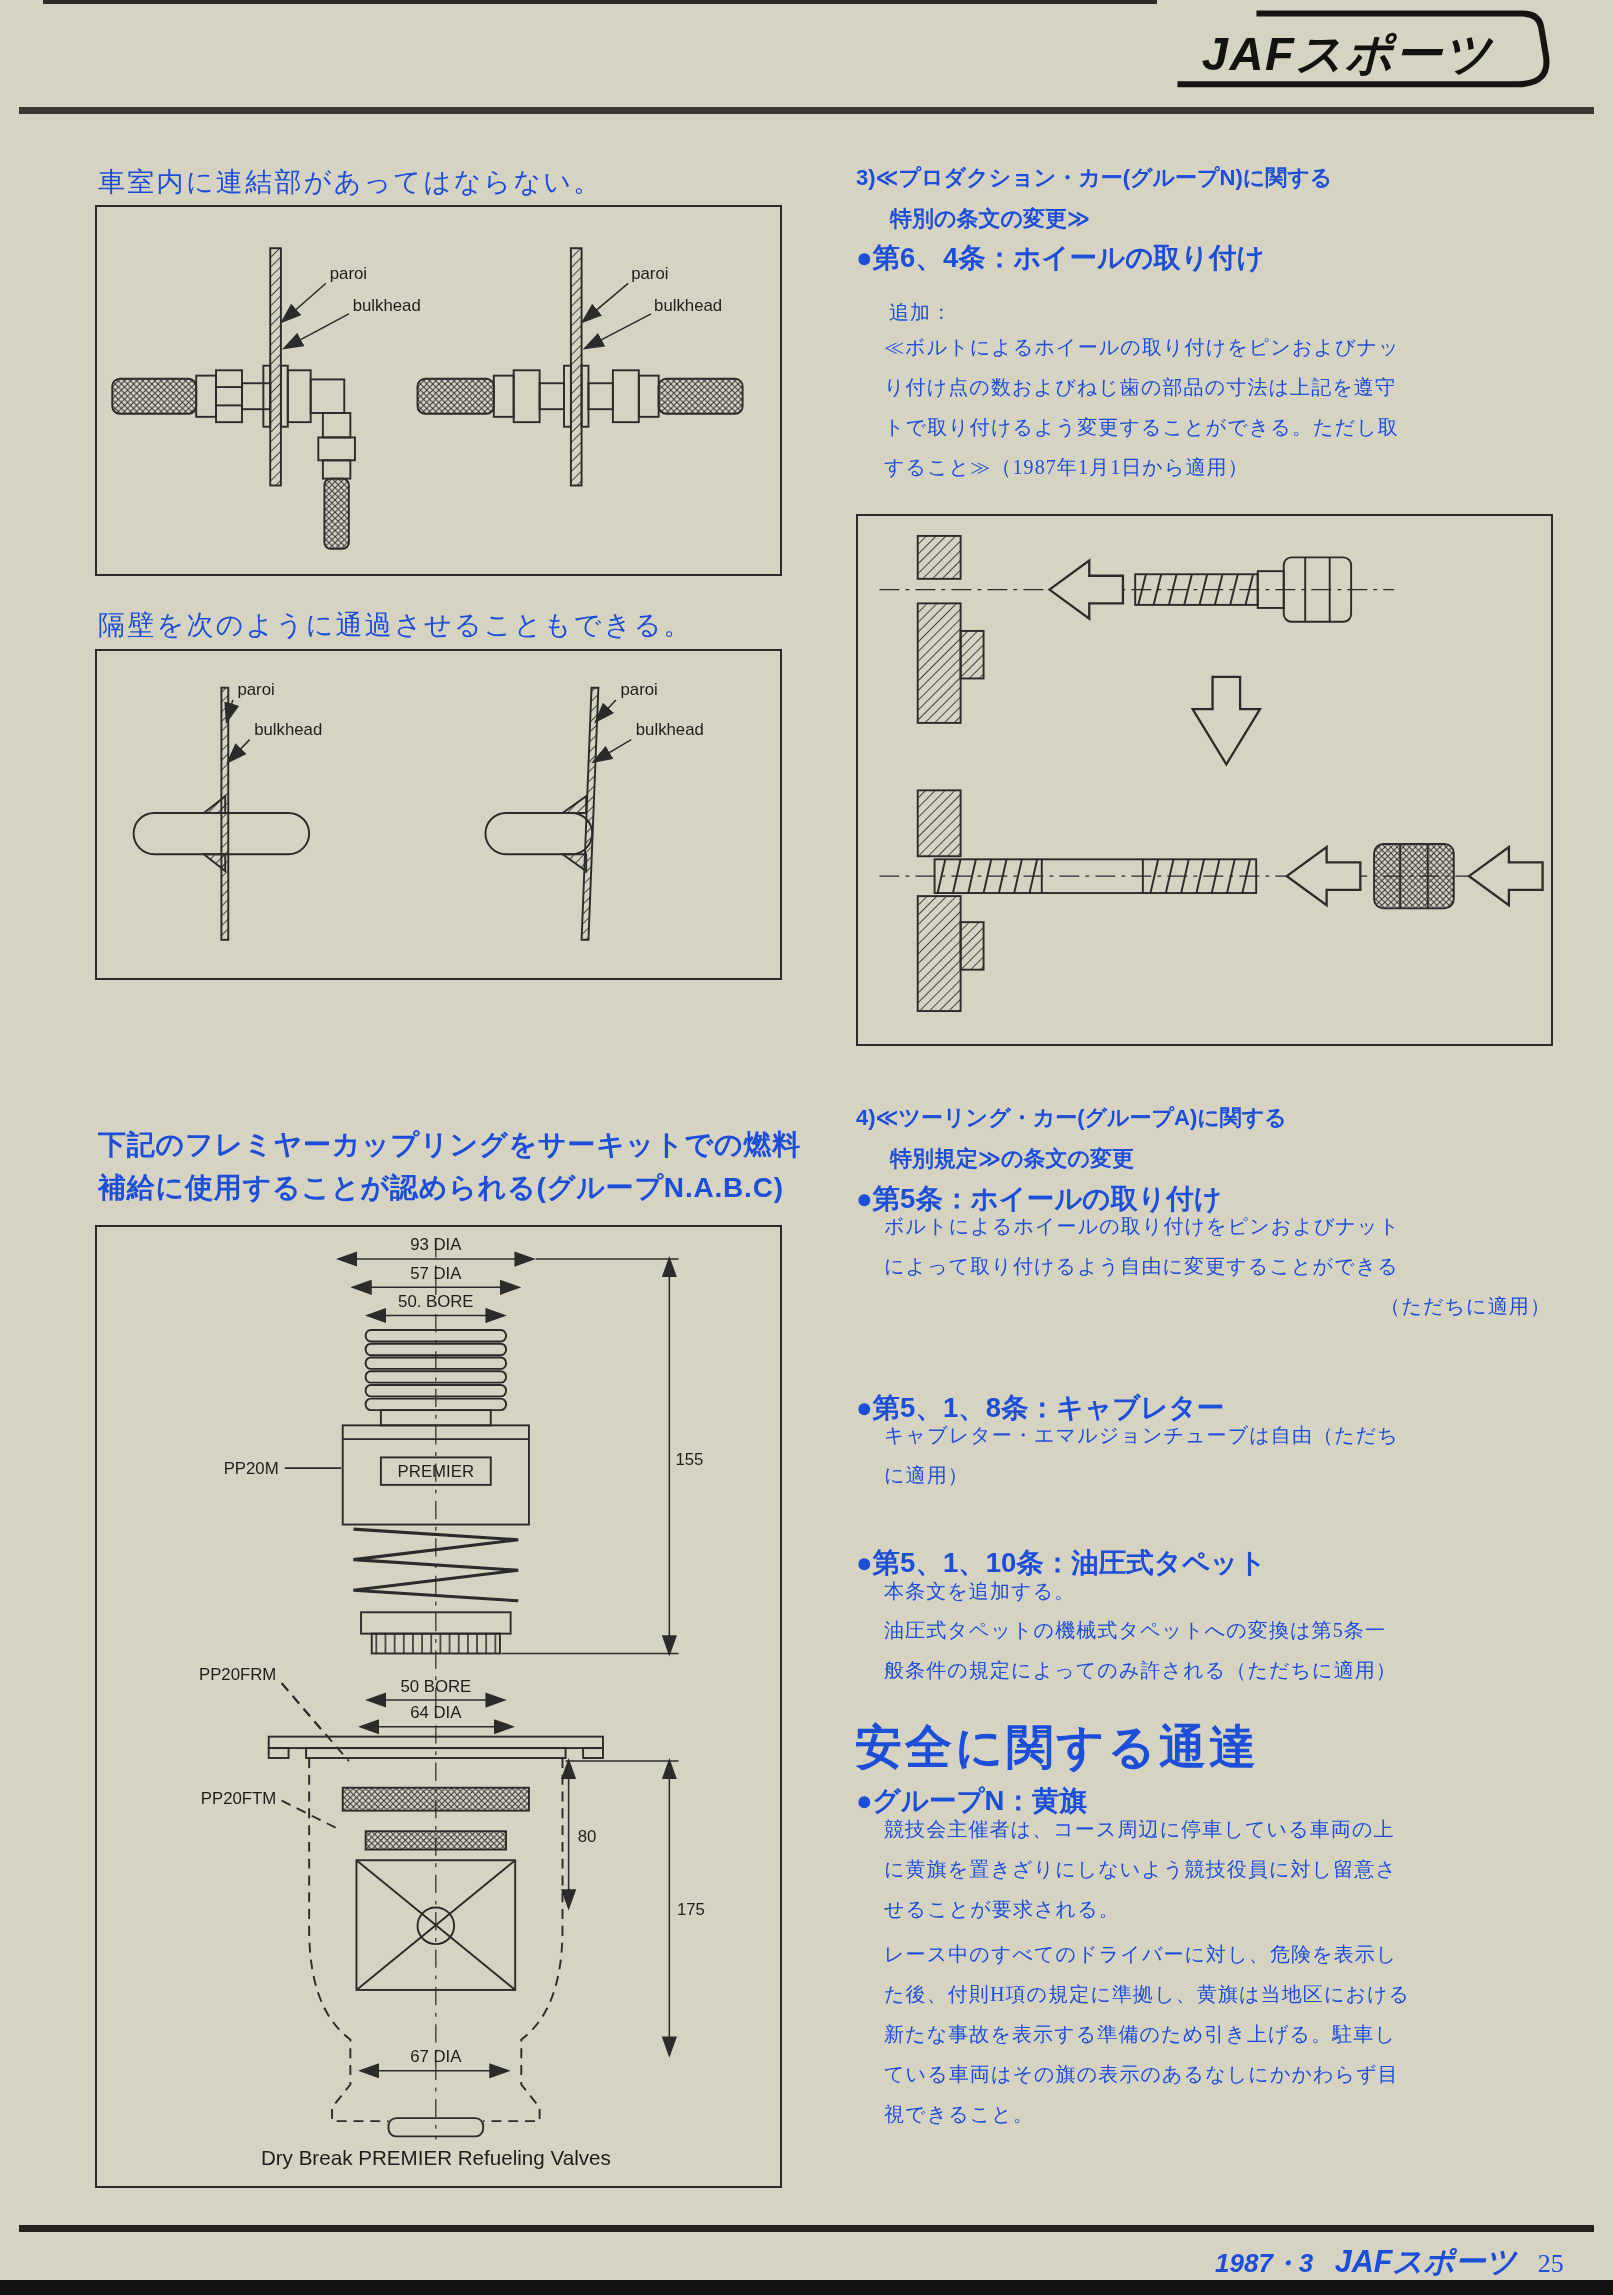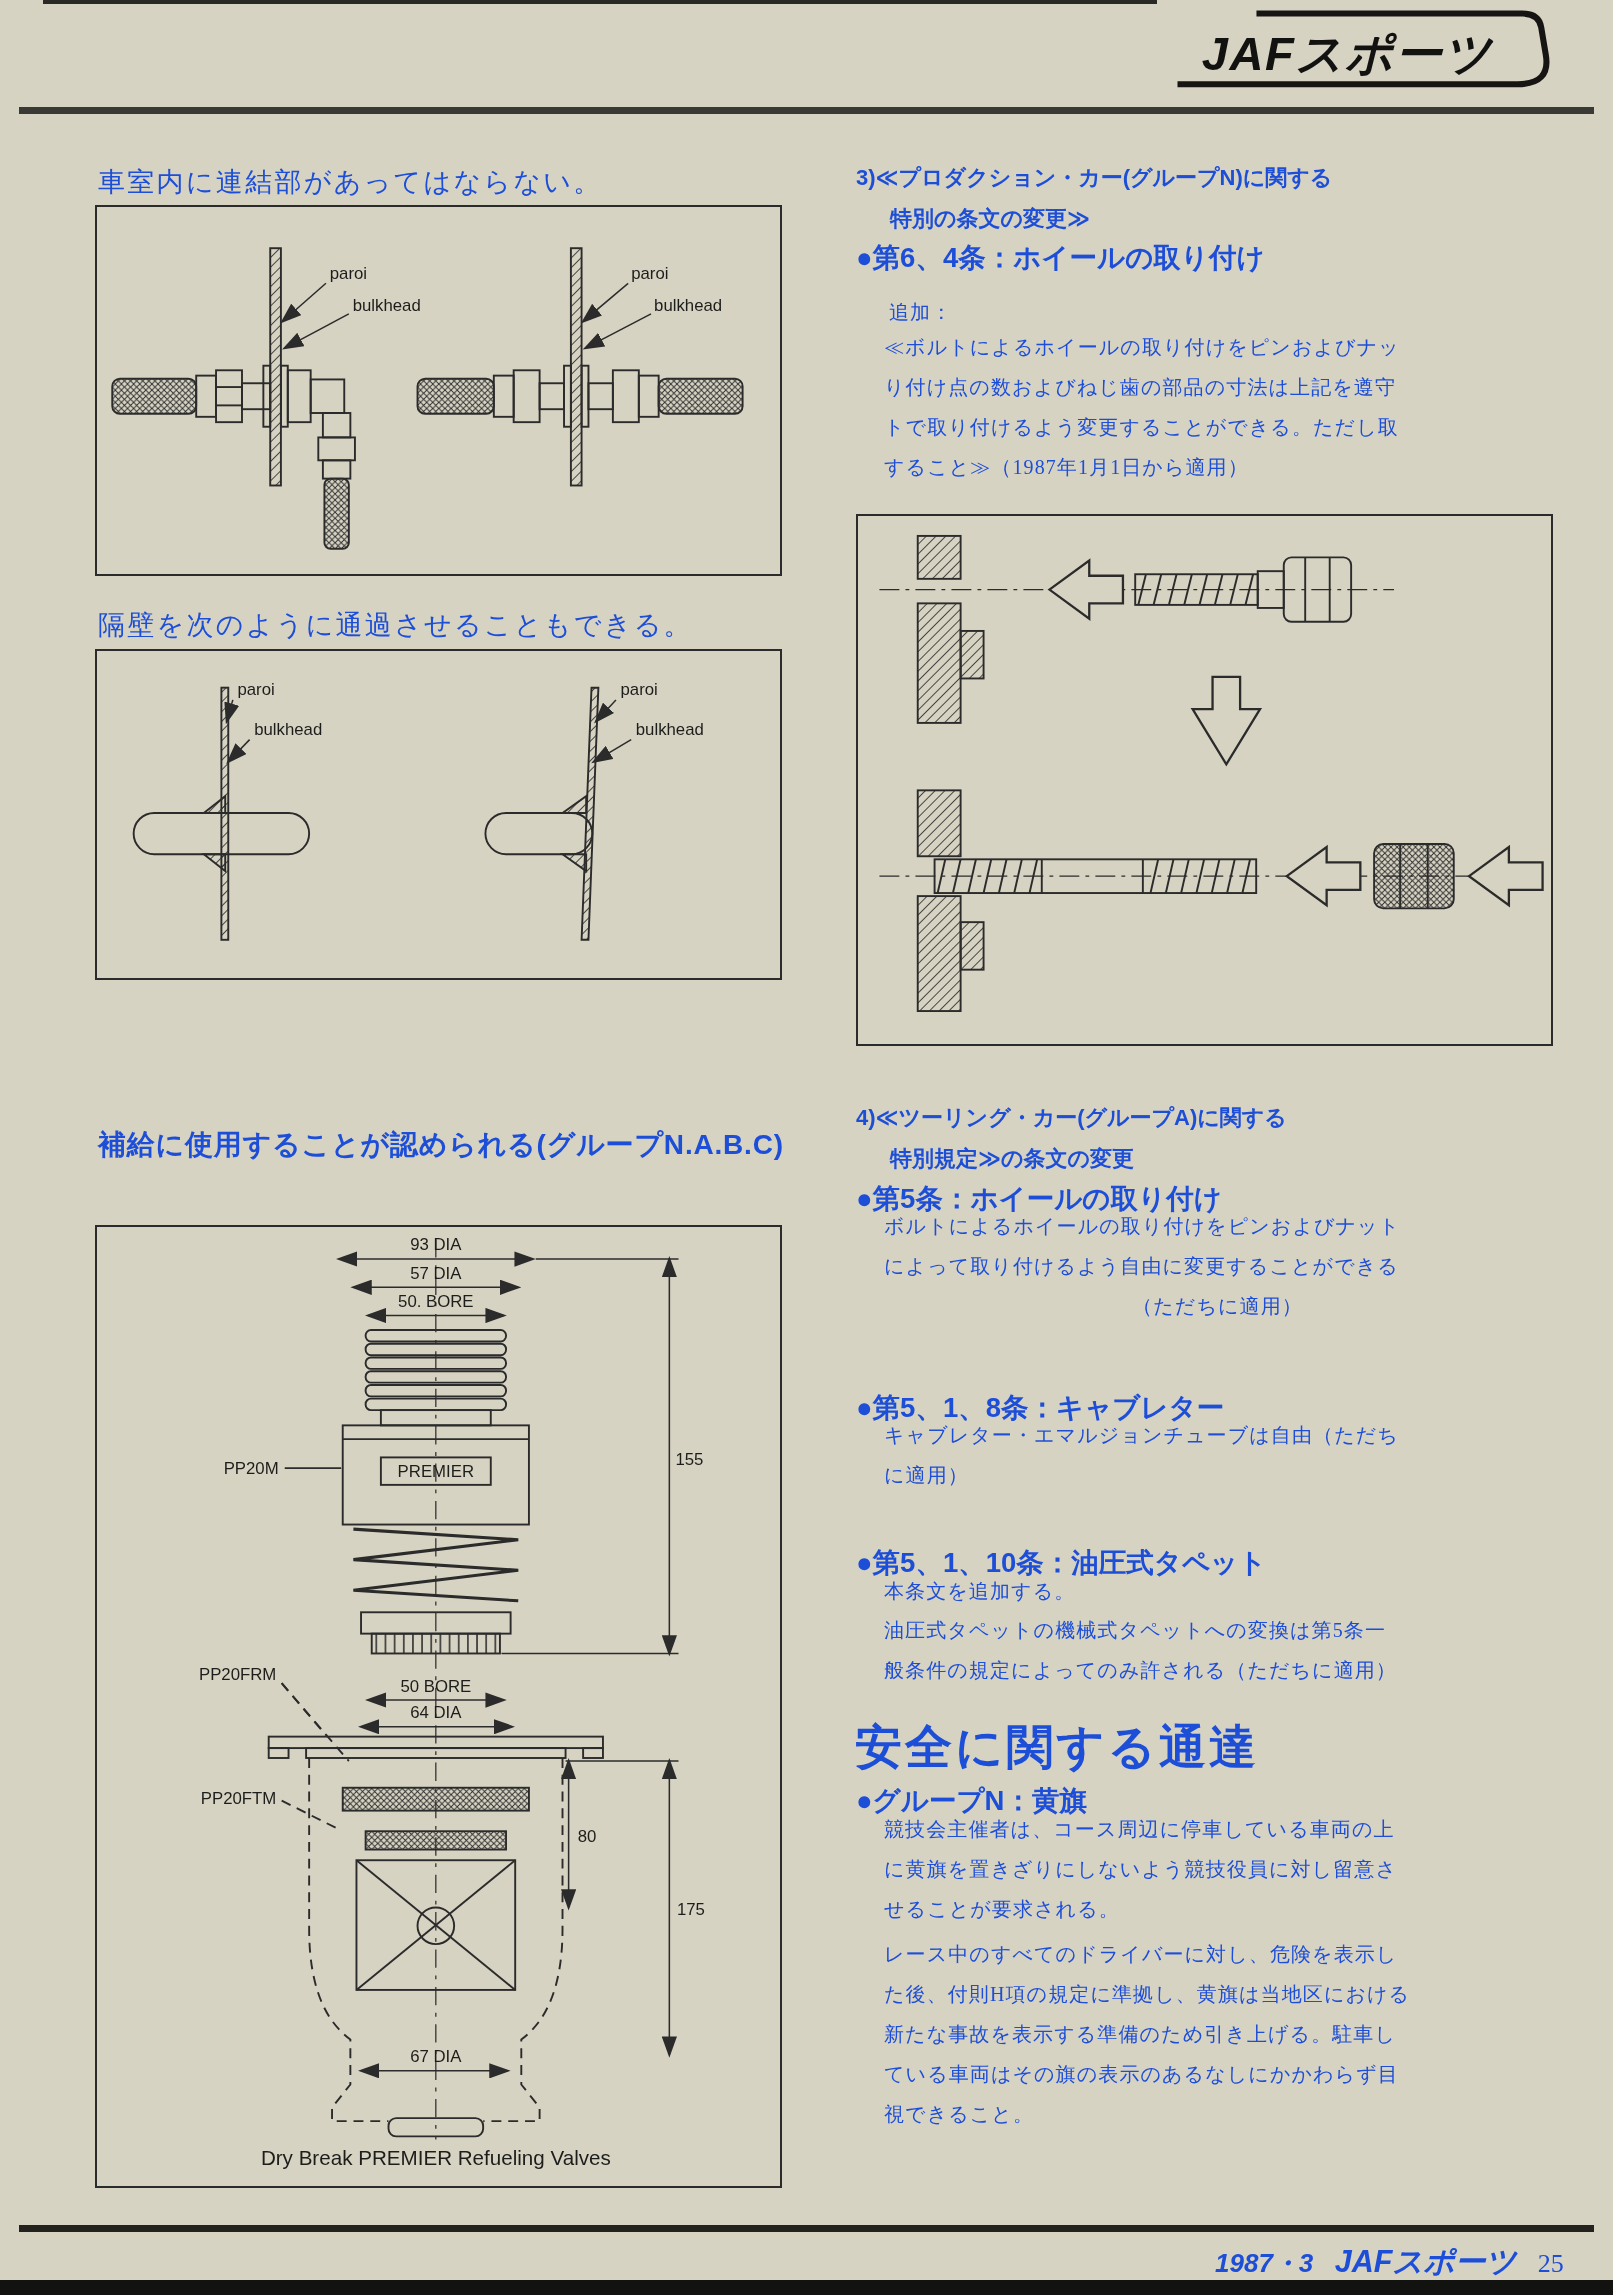--- a/index.html
+++ b/index.html
@@ -11,21 +11,21 @@
   .cap-bold{font-family:"Liberation Sans","DejaVu Sans",sans-serif;font-weight:bold;
             font-size:28px;letter-spacing:0.8px;line-height:43px}
   .h1{font-family:"Liberation Sans","DejaVu Sans",sans-serif;font-weight:bold;
       font-size:22px;line-height:41px}
   .sub{font-family:"Liberation Sans","DejaVu Sans",sans-serif;font-weight:bold;font-size:27.5px}
   .body-block{font-size:20px;line-height:40px;letter-spacing:1.1px}
   .big-head{font-family:"Liberation Sans","DejaVu Sans",sans-serif;font-weight:bold;
             font-size:47px;letter-spacing:3.1px}
   .diagram-box{border:2.3px solid #2b2b2b}
   .rule{background:#3a3936}
-  .note-right{text-align:center}
+  .note-right{text-align:right}
   svg{display:block}
   svg text{font-family:"Liberation Sans","DejaVu Sans",sans-serif;font-size:22px;fill:#1d1d1b}
   .footer-row{display:flex;align-items:baseline;gap:21.4px}
   .footer-date{font-family:"Liberation Sans",sans-serif;font-weight:bold;font-style:italic;font-size:26px}
   .footer-brand{font-family:"Liberation Sans",sans-serif;font-weight:bold;font-style:italic;font-size:30.5px}
   .footer-page{font-size:26px}
 </style>
 </head>
 <body>
 
@@ -127,20 +127,21 @@
         <line x1="700" y1="116" x2="651" y2="145" marker-end="url(#m2)"></line>
       </g>
       <text x="184" y="58">paroi</text>
       <text x="206" y="110">bulkhead</text>
       <text x="686" y="58">paroi</text>
       <text x="706" y="110">bulkhead</text>
     </svg>
   </div>
 
   <div class="abs cap-bold" style="left:98px;top:1123px">
+    <div>下記のフレミヤーカップリングをサーキットでの燃料</div>
     <div>補給に使用することが認められる(グループN.A.B.C)</div>
   </div>
 
   <div class="abs diagram-box" style="left:95px;top:1225px;width:683px;height:959px">
     <svg viewBox="0 0 895 1257" preserveAspectRatio="none" style="width:100%;height:100%">
       <defs>
         <pattern id="c3" width="8" height="8" patternUnits="userSpaceOnUse">
           <path d="M0 8L8 0M0 0L8 8" stroke="#2b2b2b" stroke-width="1.2" fill="none"></path>
         </pattern>
         <pattern id="v3" width="12" height="12" patternUnits="userSpaceOnUse">

